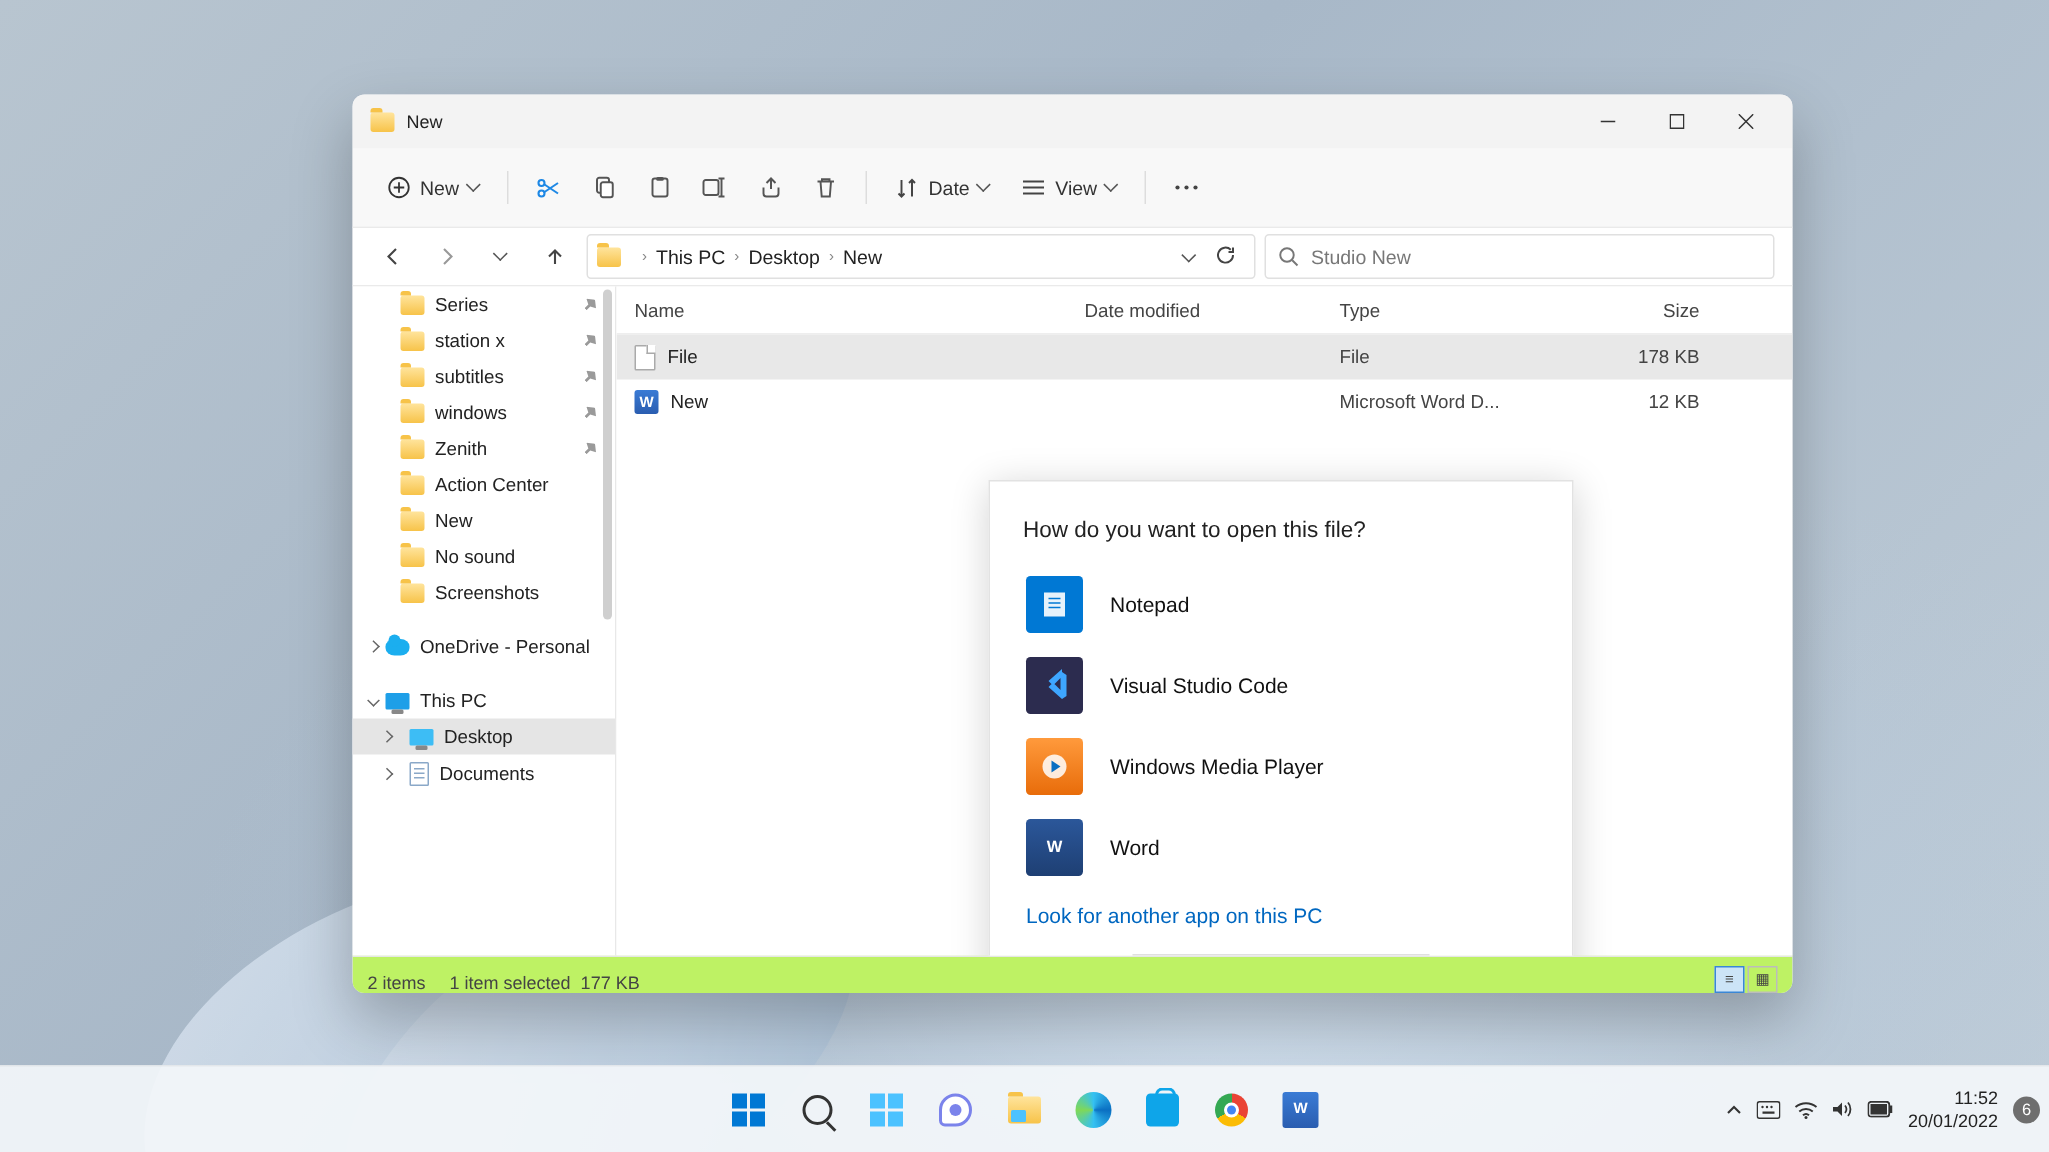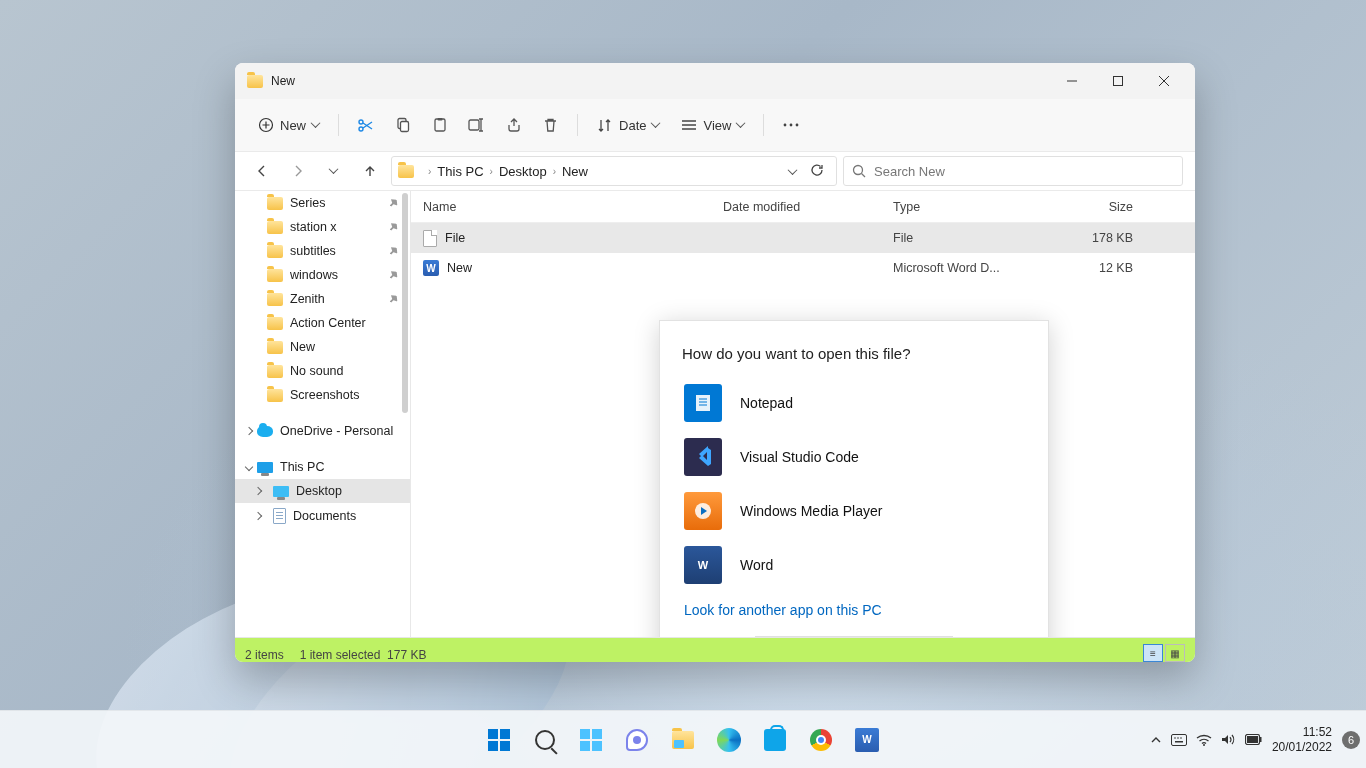--- a/index.html
+++ b/index.html
@@ -270,21 +270,21 @@
       <span class="drop"><span class="chev-d"></span></span>
       <span class="ref"><svg width="14" height="14" viewBox="0 0 14 14">
             <path d="M12 7a5 5 0 1 1-1.5-3.5M12 2v3h-3" fill="none" stroke="#444" stroke-width="1.3"></path>
           </svg></span>
     </div>
     <div class="search">
       <svg width="14" height="14" viewBox="0 0 14 14">
           <circle cx="6" cy="6" r="4.5" fill="none" stroke="#777" stroke-width="1.3"></circle>
           <line x1="9.5" y1="9.5" x2="13" y2="13" stroke="#777" stroke-width="1.3"></line>
         </svg>
-      <span>Search New</span>
+      <span>Studio New</span>
     </div>
   </div>
 
   <div class="body">
     <div class="sidebar">
       <div class="sb-item pin">
           <div class="fico"></div>
           <span>Series</span>
         </div>
       <div class="sb-item pin">

